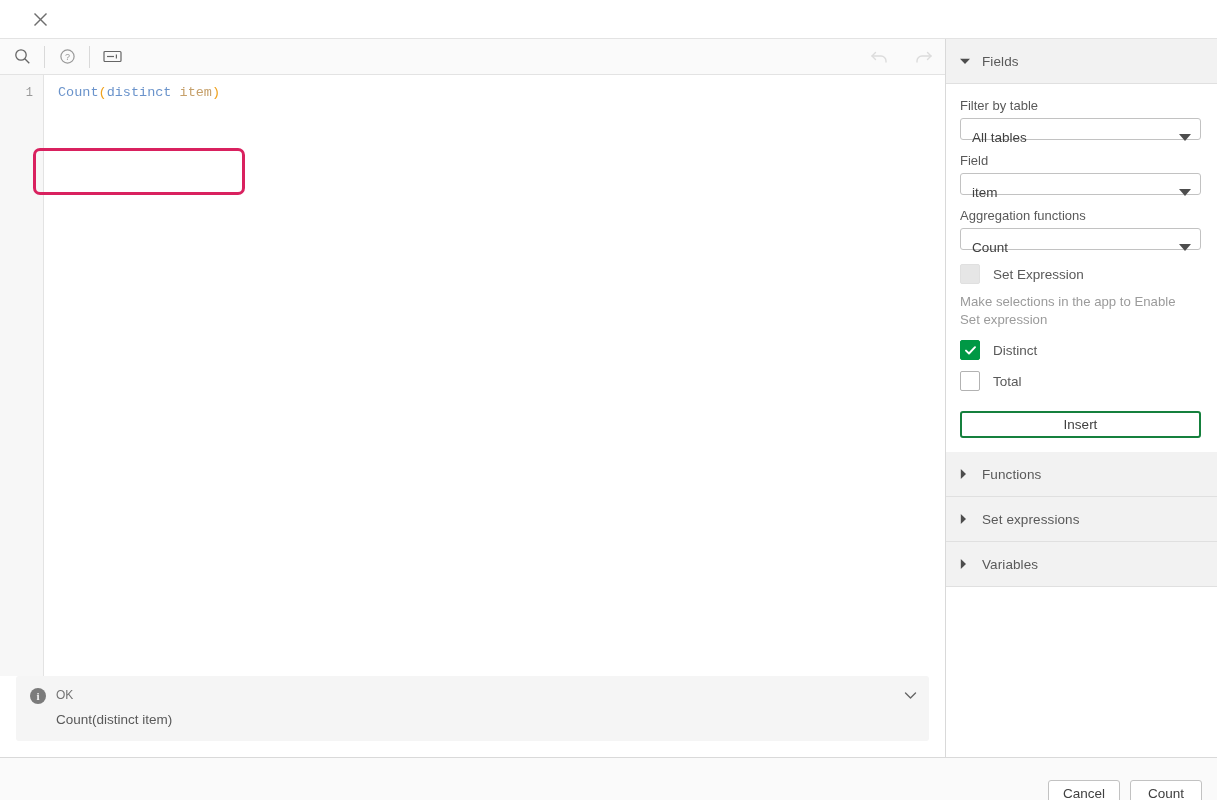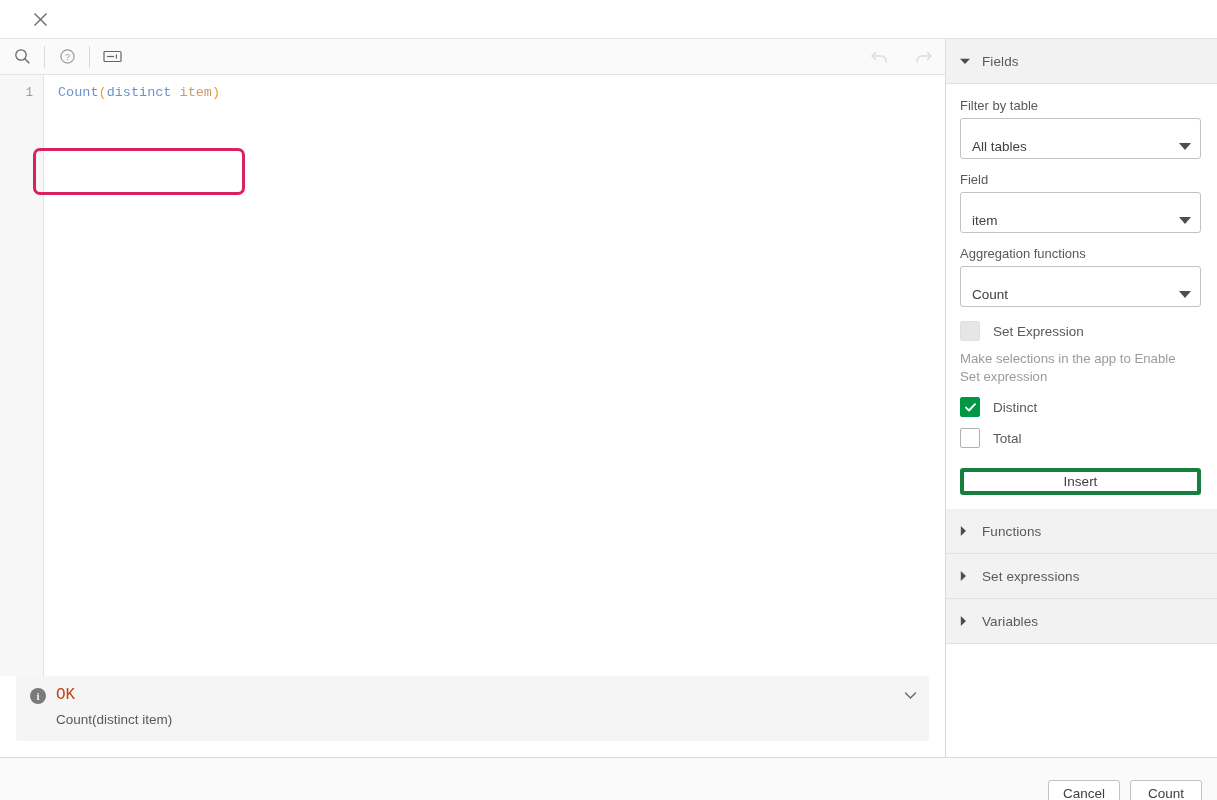--- a/index.html
+++ b/index.html
@@ -179,24 +179,23 @@
     font-family: "Liberation Serif", serif;
     display: flex;
     align-items: center;
     justify-content: center;
     margin-right: 10px;
     margin-top: 1px;
     flex: 0 0 auto;
   }
   .status-texts { flex: 1; }
   .status-title {
-    font-size: 16px;
-    color: #c2410c;
+    font-size: 12px;
+    color: #737373;
     line-height: 17px;
-    font-family: Liberation Mono, monospace;
   }
   .status-detail {
     font-size: 13.5px;
     color: #595959;
     line-height: 17px;
     margin-top: 7px;
     margin-left: -26px;
     padding-left: 26px;
   }
   .status-chevron {
@@ -247,21 +246,21 @@
     background: #ffffff;
   }
   .form-label {
     font-size: 13px;
     color: #595959;
     margin-bottom: 5px;
     margin-top: 0;
   }
   .form-label.spaced { margin-top: 13px; }
   .select-box {
-    height: 41px;
+    height: 22px;
     border: 1px solid #c2c2c2;
     border-radius: 3px;
     background: #ffffff;
     display: flex;
     align-items: center;
     padding: 16px 9px 0 11px;
     box-sizing: border-box;
     cursor: pointer;
     position: relative;
   }
@@ -323,21 +322,21 @@
     color: #9b9b9b;
     line-height: 18px;
     margin-top: 9px;
     max-width: 235px;
   }
 
   .insert-btn {
     margin-top: 20px;
     width: 100%;
     height: 27px;
-    border: 4px solid #15803d;
+    border: 2px solid #15803d;
     border-radius: 3px;
     background: #ffffff;
     color: #404040;
     font-family: "Liberation Sans", sans-serif;
     font-size: 13.5px;
     cursor: pointer;
     display: flex;
     align-items: center;
     justify-content: center;
     box-sizing: border-box;

